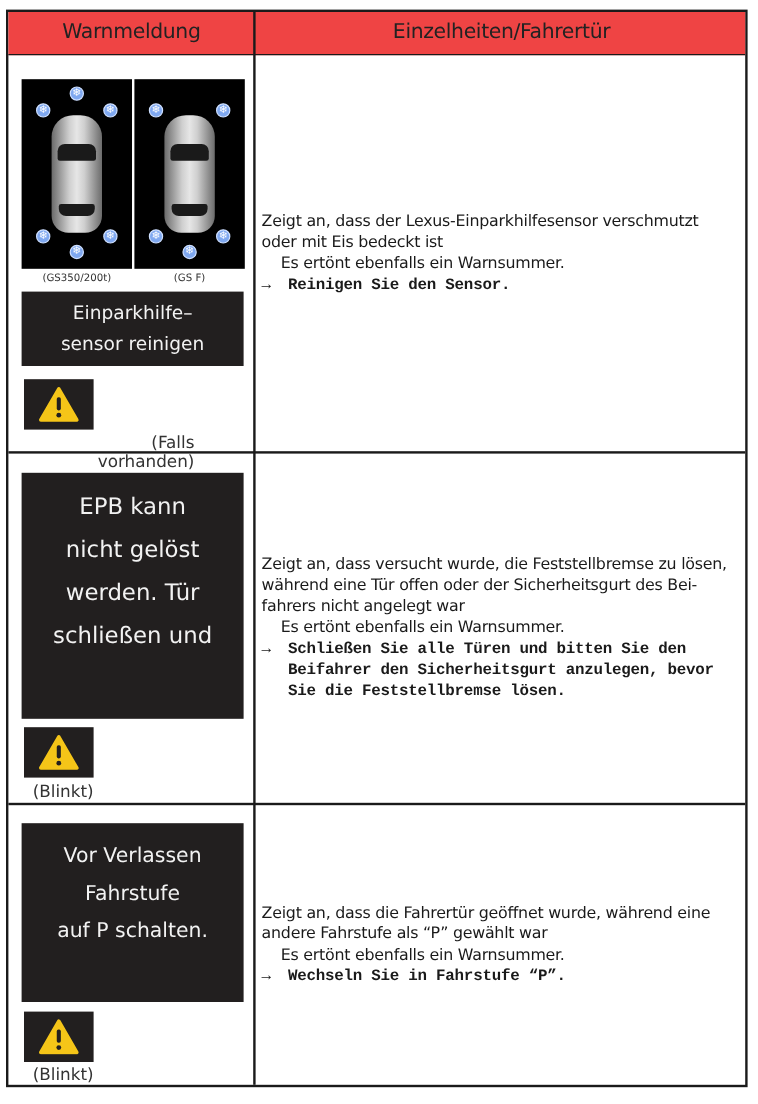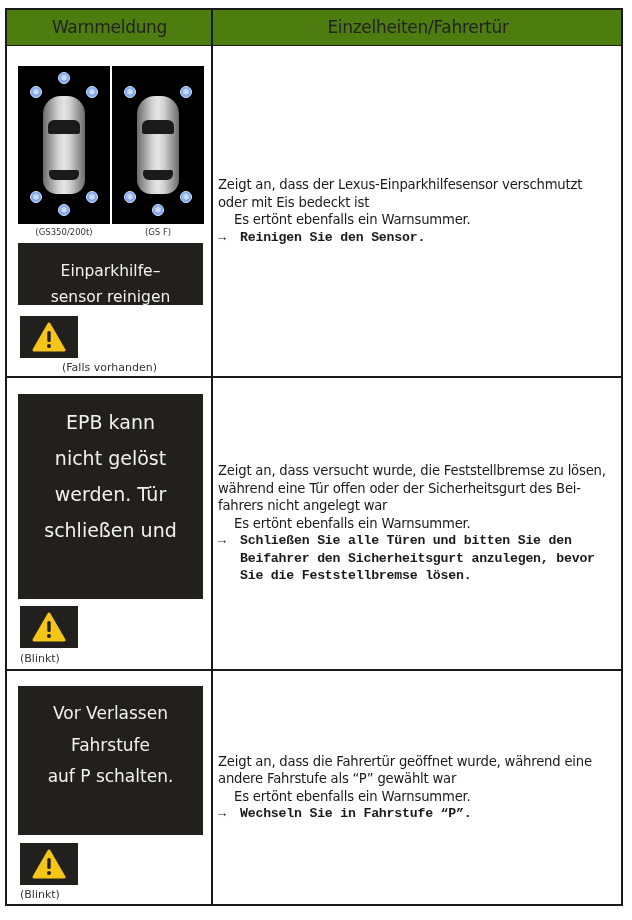--- a/index.html
+++ b/index.html
@@ -22,21 +22,21 @@
       width: 618px;
       height: 898px;
       border: 2px solid #1a1a1a;
       box-sizing: border-box;
     }
     .header {
       position: absolute;
       left: 0; top: 0;
       width: 100%;
       height: 36px;
-      background: #4d7c0f;
+      background: #ef4444;
       border-bottom: 1px solid #1a1a1a;
       box-sizing: border-box;
     }
     .hcell {
       position: absolute;
       top: 0;
       height: 35px;
       line-height: 35px;
       text-align: center;
       font-size: 17px;
@@ -158,21 +158,21 @@
       background: #221f1f;
       color: #f2f2f2;
       text-align: center;
       font-family: "DejaVu Sans", sans-serif;
     }
     .msg.m1 {
       left: 11px; top: 197px;
       width: 185px; height: 62px;
       font-size: 15.5px;
       line-height: 26px;
-      padding-top: 15px;
+      padding-top: 5px;
       box-sizing: border-box;
     }
     .msg.m2 {
       left: 11px; top: 16px;
       width: 185px; height: 205px;
       font-size: 19px;
       line-height: 36px;
       padding-top: 10px;
       box-sizing: border-box;
     }
@@ -189,23 +189,23 @@
     .warn-box {
       position: absolute;
       left: 13px;
       width: 58px;
       height: 42px;
       background: #221f1f;
     }
     .warn-box svg { position: absolute; left: 12px; top: 6px; }
     .warn-caption {
       position: absolute;
-      font-size: 11px;
+      font-size: 14px;
       color: #333;
-      text-align: left;
+      text-align: right;
     }
   </style>
 </head>
 <body>
 
 <div class="table">
 
   <div class="header">
     <div class="hcell left">Warnmeldung</div>
     <div class="hcell right">Einzelheiten/Fahrertür</div>

